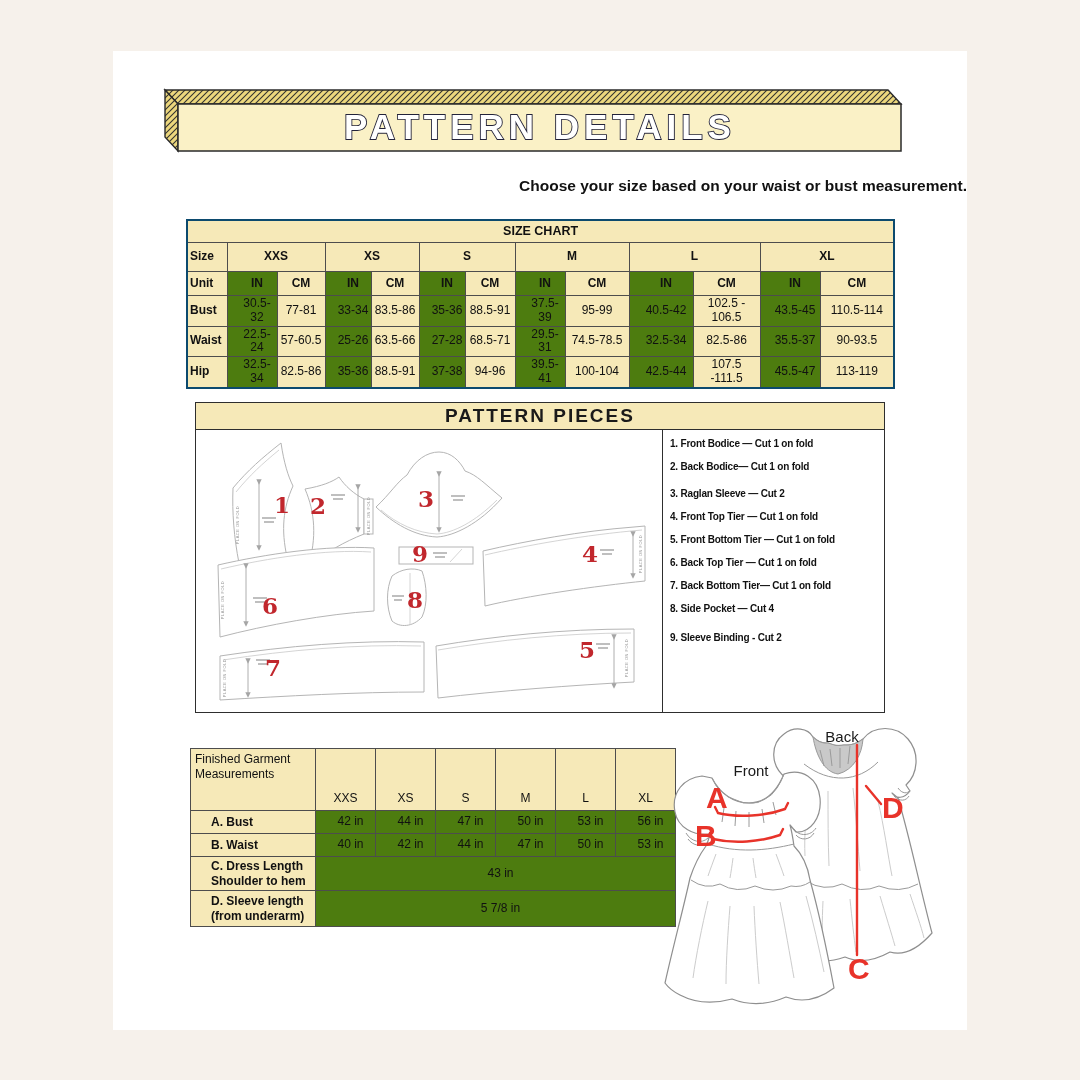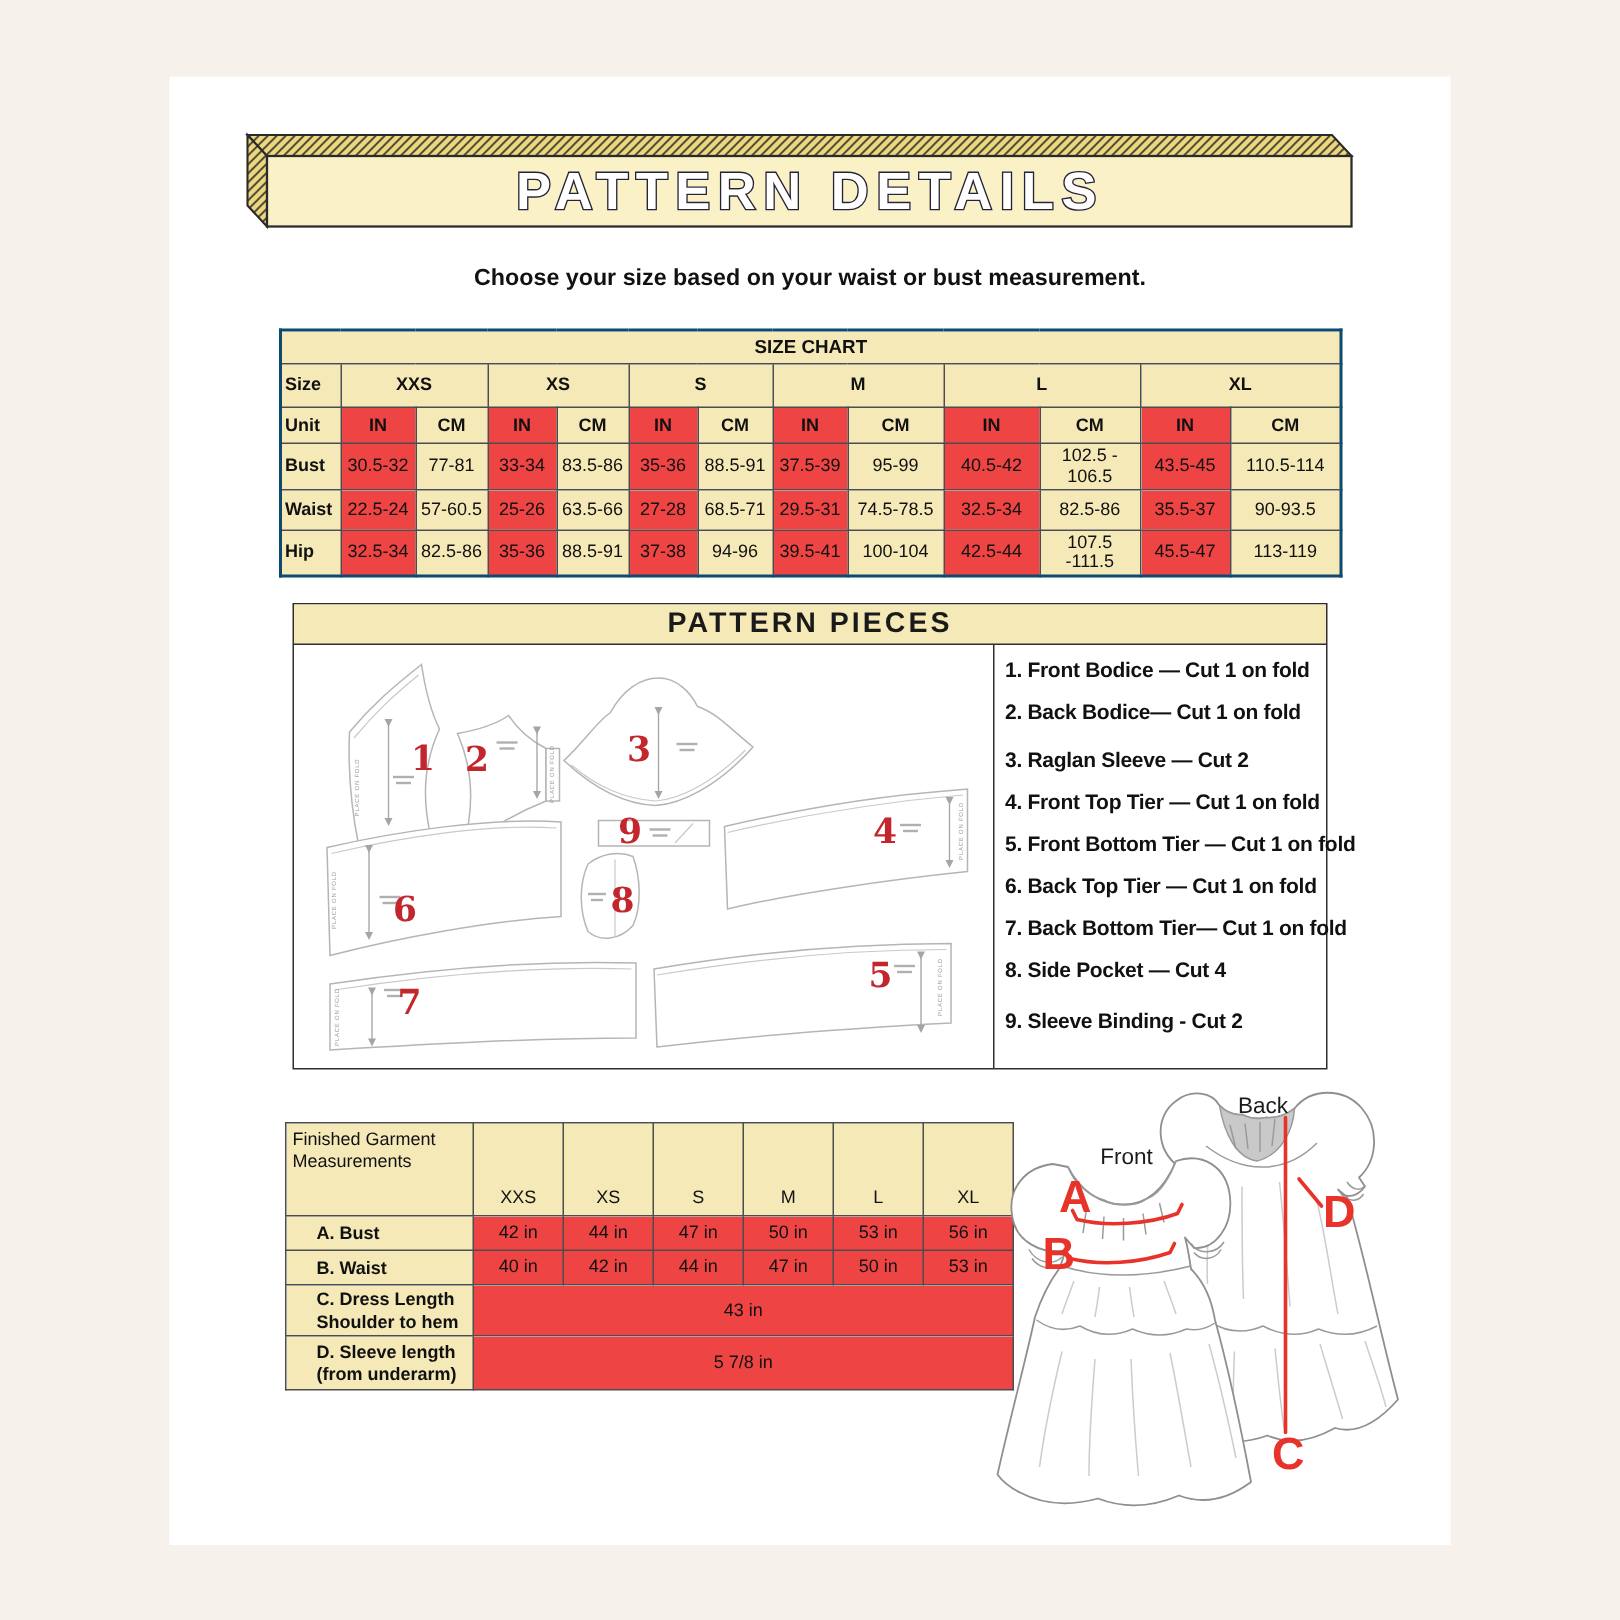--- a/index.html
+++ b/index.html
@@ -4,41 +4,41 @@
 <style>
   html,body{margin:0;padding:0;background:#f6f1eb;font-family:"Liberation Sans",sans-serif;}
   #canvas{position:relative;width:1080px;height:1080px;background:#f6f1eb;overflow:hidden;}
   #card{position:absolute;left:113px;top:51px;width:854px;height:979px;background:#ffffff;}
 
   
   #banner{position:absolute;left:160px;top:85px;width:745px;height:70px;}
   .banner-title{font-family:"Liberation Sans",sans-serif;font-size:35px;font-weight:700;letter-spacing:5px;fill:#ffffff;stroke:#23233a;stroke-width:1.8px;paint-order:stroke;}
 
   
-  #subtitle{position:absolute;left:113px;top:177px;width:854px;text-align:center;font-size:15.5px;font-weight:600;color:#111;}
+  #subtitle{position:absolute;left:113px;top:177px;width:854px;text-align:right;font-size:15.5px;font-weight:600;color:#111;}
 
   
   table{border-collapse:collapse;table-layout:fixed;}
   td,th{border:1px solid #4d4d4d;font-size:12px;color:#111;text-align:center;vertical-align:middle;padding:1px 2px;line-height:1.15;overflow:hidden;}
   .y{background:#f6e9b8;}
-  .w{background:#ef4444;}
+  .w{background:#4d7c0f;padding-left:12px;}
   .b{font-weight:700;}
   #size-chart{position:absolute;left:186px;top:219px;width:707px;border:2px solid #0c4a6e;}
   #size-chart .ttl{height:19px;font-weight:700;font-size:12.5px;}
   #size-chart .szrow td{height:26px;}
   #size-chart .unitrow td{height:21px;}
   #size-chart .datarow td{height:24px;}
   #size-chart .label{text-align:left;padding-left:2px;font-weight:700;}
 
   
   #pieces-box{position:absolute;left:195px;top:402px;width:690px;height:311px;border:1.5px solid #2e2e2e;box-sizing:border-box;background:#fff;}
   #pieces-header{height:26px;line-height:26px;background:#f6e9b8;border-bottom:1.5px solid #2e2e2e;text-align:center;font-size:19px;font-weight:600;letter-spacing:2px;color:#1a1a1a;}
   #pieces-diagram{position:absolute;left:0;top:27px;width:466px;height:282px;}
   #pieces-list{position:absolute;left:466px;top:27px;right:0;bottom:0;border-left:1.5px solid #2e2e2e;padding:8px 2px 0 7px;box-sizing:border-box;}
-  #pieces-list .item{font-size:14px;font-weight:700;letter-spacing:-0.2px;white-space:nowrap;color:#111;margin-bottom:12px;}
+  #pieces-list .item{font-size:10px;font-weight:700;letter-spacing:-0.2px;white-space:nowrap;color:#111;margin-bottom:12px;}
   #pieces-list .gap1{margin-bottom:16px;}
   #pieces-list .gap2{margin-bottom:18px;}
 
   .piece{stroke:#b5b5b5;stroke-width:1;fill:#ffffff;}
   .inner{stroke:#c9c9c9;stroke-width:0.8;fill:none;}
   .grain{stroke:#a5a5a5;stroke-width:0.9;fill:none;}
   .mark{stroke:#b0b0b0;stroke-width:1.6;}
   .foldtxt{font-size:4px;fill:#9a9a9a;letter-spacing:0.5px;}
   .pnum{font-family:"DejaVu Serif",serif;font-size:23px;font-weight:700;fill:#c1272d;}
 

